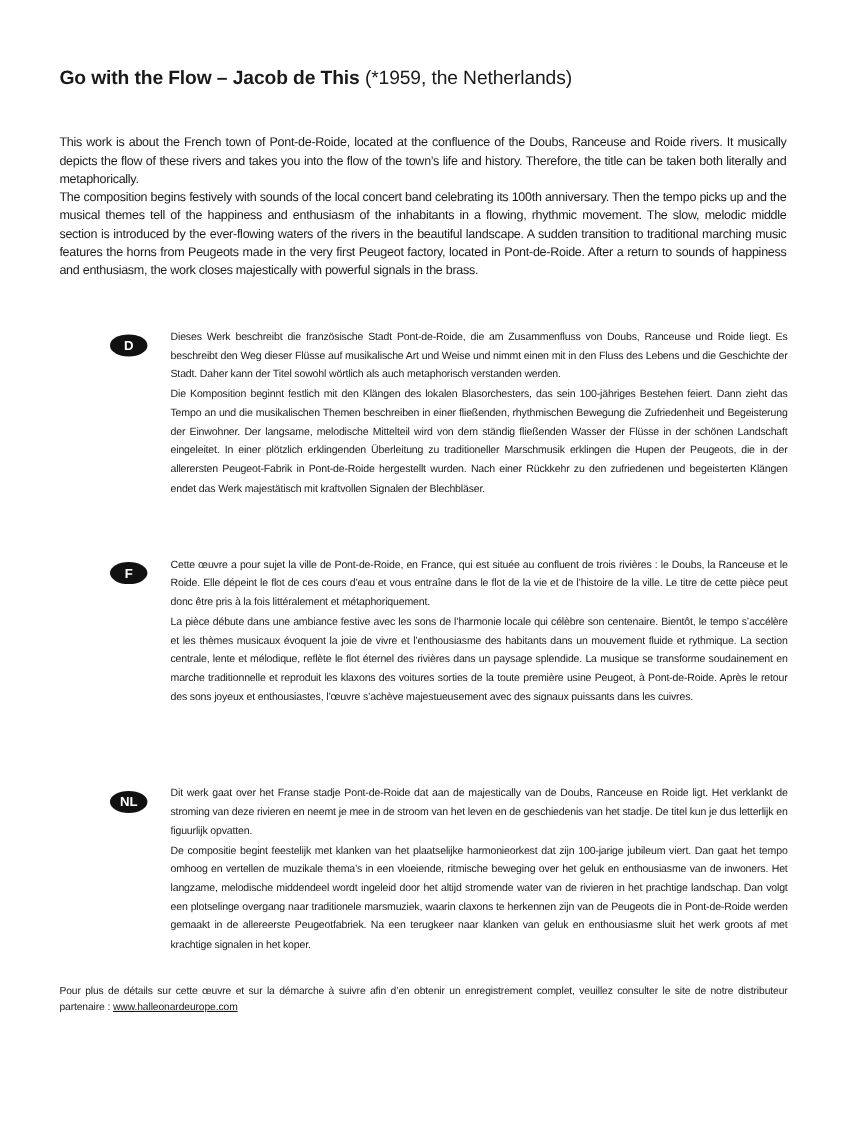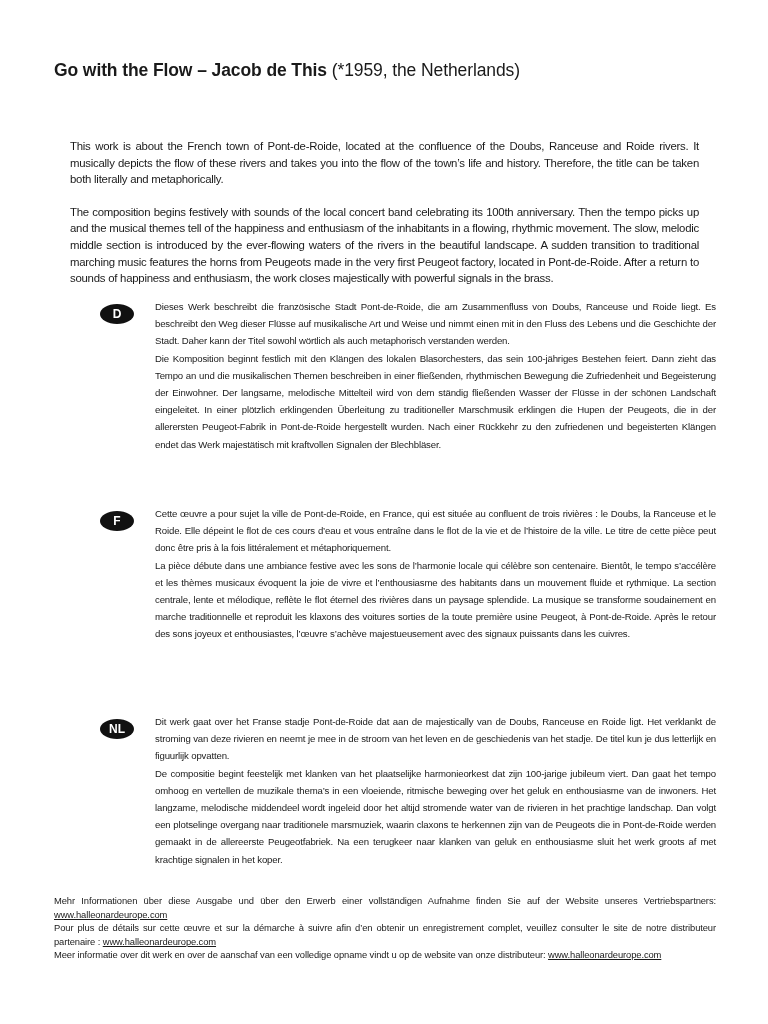--- a/index.html
+++ b/index.html
@@ -30,21 +30,21 @@
     .intro {
       position: absolute;
       left: 54px;
       top: 122px;
       width: 661px;
       font-size: 11.4px;
       line-height: 16.6px;
       text-align: justify;
       letter-spacing: -0.25px;
     }
-    .intro p { margin: 16px; }
+    .intro p { margin: 0; }
 
     .lang-block {
       position: absolute;
       left: 100px;
       width: 616px;
     }
     .badge {
       position: absolute;
       left: 0;
       top: 6px;
@@ -120,16 +120,14 @@
 
 <div class="lang-block" id="block-nl">
   <div class="badge">NL</div>
   <div class="lang-text">
     <p>Dit werk gaat over het Franse stadje Pont-de-Roide dat aan de majestically van de Doubs, Ranceuse en Roide ligt. Het verklankt de stroming van deze rivieren en neemt je mee in de stroom van het leven en de geschiedenis van het stadje. De titel kun je dus letterlijk en figuurlijk opvatten.</p>
     <p>De compositie begint feestelijk met klanken van het plaatselijke harmonieorkest dat zijn 100-jarige jubileum viert. Dan gaat het tempo omhoog en vertellen de muzikale thema’s in een vloeiende, ritmische beweging over het geluk en enthousiasme van de inwoners. Het langzame, melodische middendeel wordt ingeleid door het altijd stromende water van de rivieren in het prachtige landschap. Dan volgt een plotselinge overgang naar traditionele marsmuziek, waarin claxons te herkennen zijn van de Peugeots die in Pont-de-Roide werden gemaakt in de allereerste Peugeotfabriek. Na een terugkeer naar klanken van geluk en enthousiasme sluit het werk groots af met krachtige signalen in het koper.</p>
   </div>
 </div>
 
 <div class="footer">
-  <p><span>Mehr Informationen über diese Ausgabe und über den Erwerb einer vollständigen Aufnahme finden Sie auf der Website unseres Vertriebspartners: </span><a>www.halleonardeurope.com</a></p>
   <p><span>Pour plus de détails sur cette œuvre et sur la démarche à suivre afin d’en obtenir un enregistrement complet, veuillez consulter le site de notre distributeur partenaire : </span><a>www.halleonardeurope.com</a></p>
-  <p><span>Meer informatie over dit werk en over de aanschaf van een volledige opname vindt u op de website van onze distributeur: </span><a>www.halleonardeurope.com</a></p>
 </div>
 
 </body></html>

